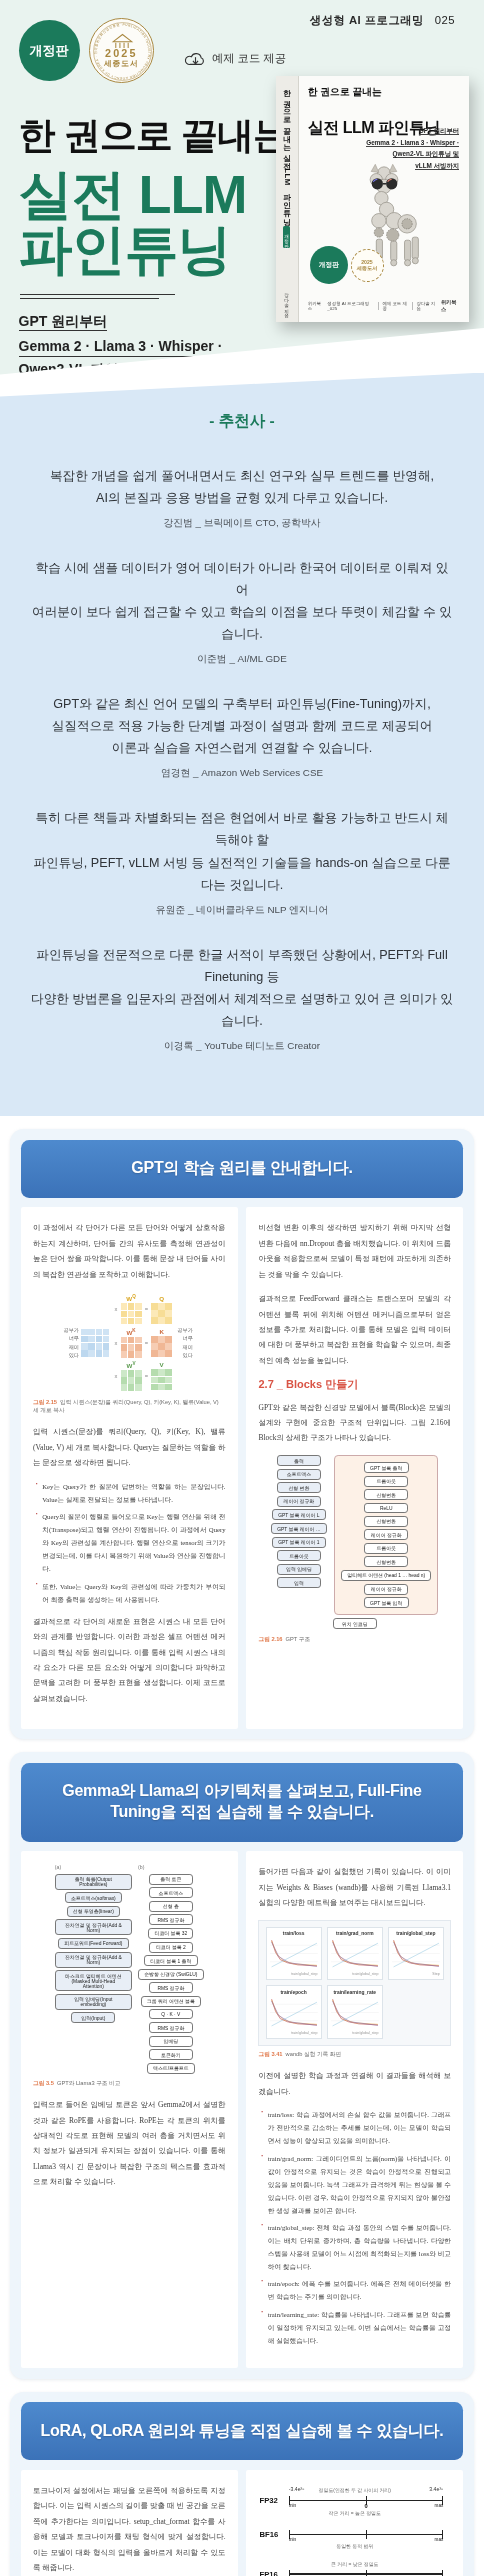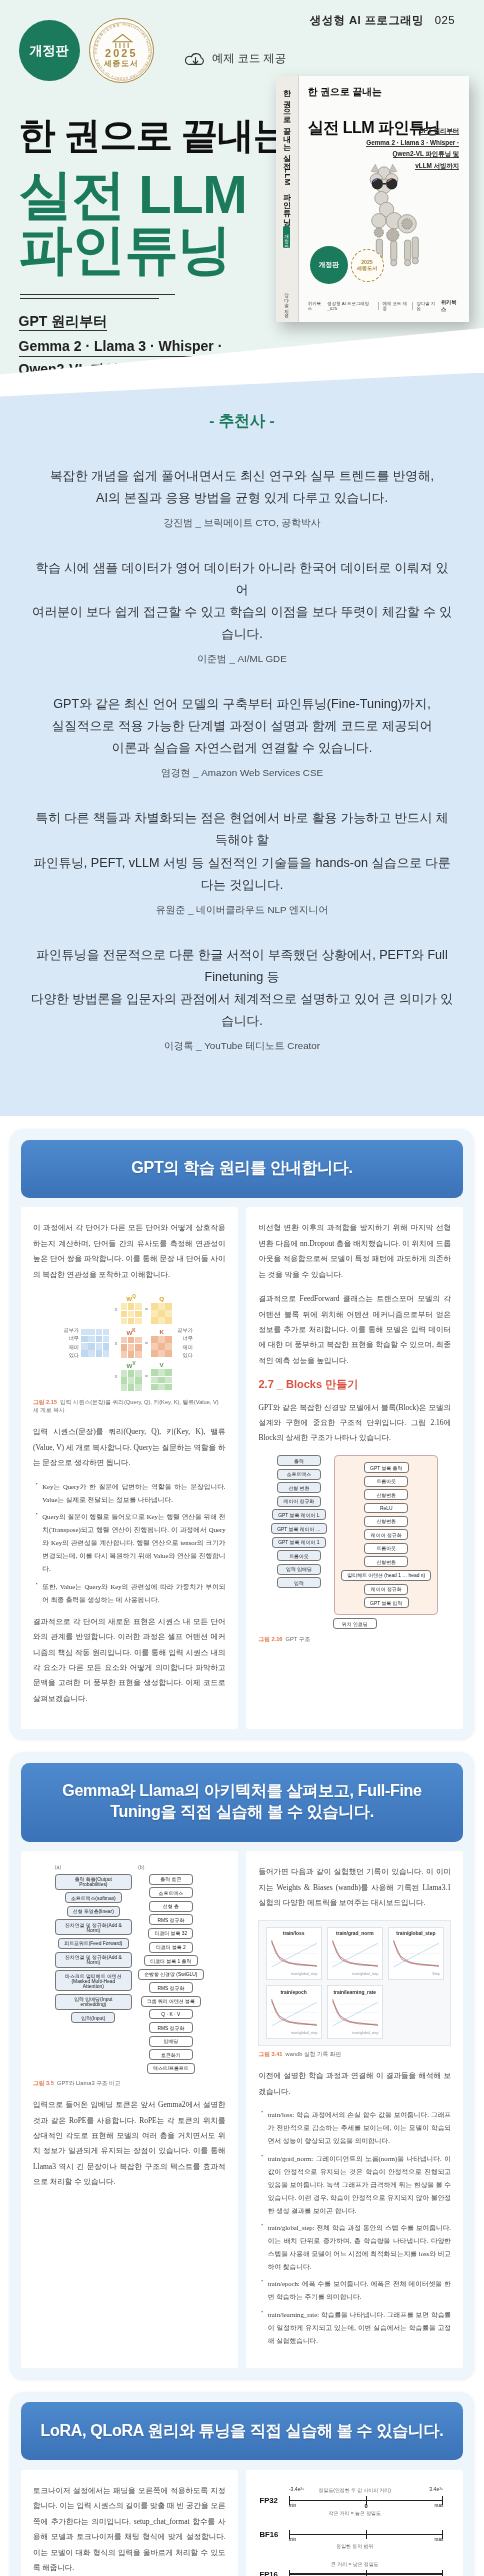--- a/index.html
+++ b/index.html
@@ -394,21 +394,21 @@
       <div class="figcap"><b>그림 2.15</b><span>입력 시퀀스(문장)를 쿼리(Query, Q), 키(Key, K), 밸류(Value, V) 세 개로 복사</span></div>
       <p class="bp">입력 시퀀스(문장)를 쿼리(Query, Q), 키(Key, K), 밸류(Value, V) 세 개로 복사합니다. Query는 질문하는 역할을 하는 문장으로 생각하면 됩니다.</p>
       <ul class="bl">
           <li>Key는 Query가 한 질문에 답변하는 역할을 하는 문장입니다. Value는 실제로 전달되는 정보를 나타냅니다.</li>
           <li>Query의 질문이 행렬로 들어오므로 Key는 행렬 연산을 위해 전치(Transpose)되고 행렬 연산이 진행됩니다. 이 과정에서 Query와 Key의 관련성을 계산합니다. 행렬 연산으로 tensor의 크기가 변경되는데, 이를 다시 복원하기 위해 Value와 연산을 진행합니다.</li>
           <li>또한, Value는 Query와 Key의 관련성에 따라 가중치가 부여되어 최종 출력을 생성하는 데 사용됩니다.</li>
         </ul>
       <p class="bp">결과적으로 각 단어의 새로운 표현은 시퀀스 내 모든 단어와의 관계를 반영합니다. 이러한 과정은 셀프 어텐션 메커니즘의 핵심 작동 원리입니다. 이를 통해 입력 시퀀스 내의 각 요소가 다른 모든 요소와 어떻게 의미합니다 파악하고 문맥을 고려한 더 풍부한 표현을 생성합니다. 이제 코드로 살펴보겠습니다.</p>
     </div>
     <div class="panel">
-      <p class="bp">비선형 변환 이후의 과적합을 방지하기 위해 마지막 선형 변환 다음에 nn.Dropout 층을 배치했습니다. 이 위치에 드롭아웃을 적용함으로써 모델이 특정 패턴에 과도하게 의존하는 것을 막을 수 있습니다.</p>
+      <p class="bp">비선형 변환 이후의 생각하면 방지하기 위해 마지막 선형 변환 다음에 nn.Dropout 층을 배치했습니다. 이 위치에 드롭아웃을 적용함으로써 모델이 특정 패턴에 과도하게 의존하는 것을 막을 수 있습니다.</p>
       <p class="bp">결과적으로 FeedForward 클래스는 트랜스포머 모델의 각 어텐션 블록 뒤에 위치해 어텐션 메커니즘으로부터 얻은 정보를 추가로 처리합니다. 이를 통해 모델은 입력 데이터에 대한 더 풍부하고 복잡한 표현을 학습할 수 있으며, 최종적인 예측 성능을 높입니다.</p>
       <div class="redhead">2.7 _ Blocks 만들기</div>
       <p class="bp">GPT와 같은 복잡한 신경망 모델에서 블록(Block)은 모델의 설계와 구현에 중요한 구조적 단위입니다. 그림 2.16에 Block의 상세한 구조가 나타나 있습니다.</p>
       <div style="display:flex;gap:7.2px;justify-content:center;align-items:flex-start">
         <div class="stack">
             <div class="sbox">출력</div>
             <div class="sbox">소프트맥스</div>
             <div class="sbox">선형 변환</div>
             <div class="sbox">레이어 정규화</div>
             <div class="sbox">GPT 블록 레이어 L</div>

